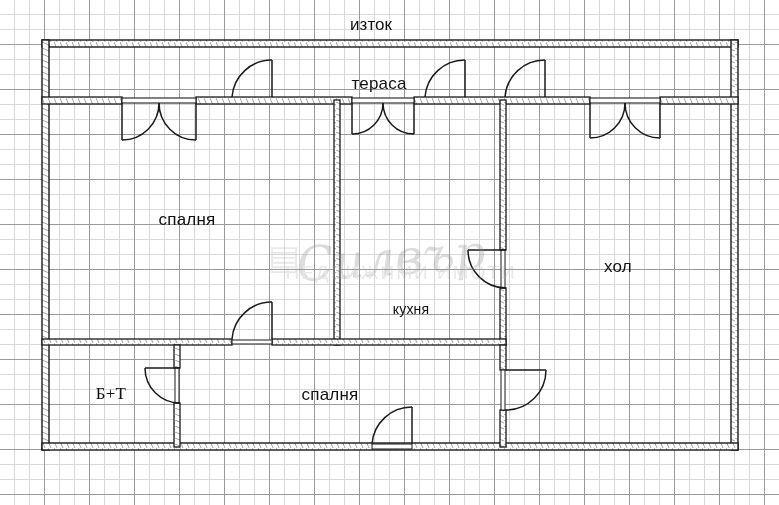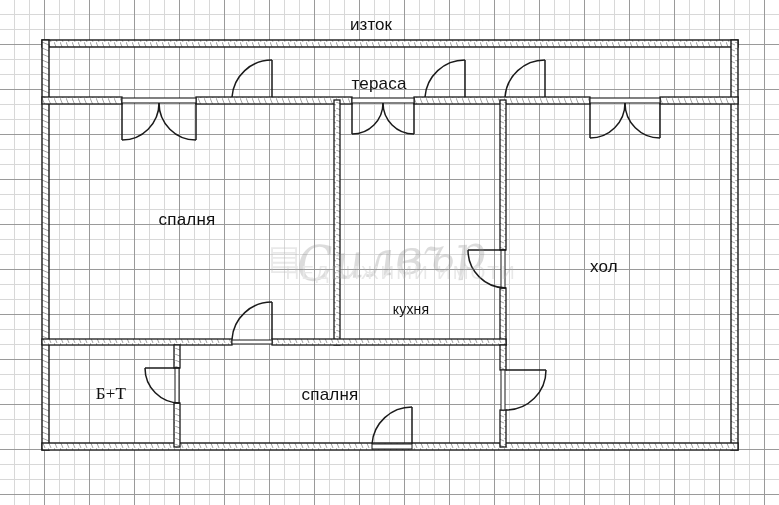--- a/index.html
+++ b/index.html
@@ -266,19 +266,19 @@
   </div>
 
   <div class="compass-label" style="left:371px; top:25px;">изток</div>
 
   <div class="room-label" style="left:379px; top:83px;">тераса</div>
 
   <div class="room-label" style="left:187px; top:219px;">спалня</div>
 
   <div class="room-label small" style="left:411px; top:277px;margin-top:32px;">кухня</div>
 
-  <div class="room-label" style="left:604px; top:266px;">хол</div>
+  <div class="room-label" style="left:618px; top:266px;">хол</div>
 
   <div class="room-label" style="left:111px; top:393px;font-family:Liberation Serif, serif;">Б+Т</div>
 
   <div class="room-label" style="left:330px; top:394px;">спалня</div>
 
 </div>
 
 </body></html>

